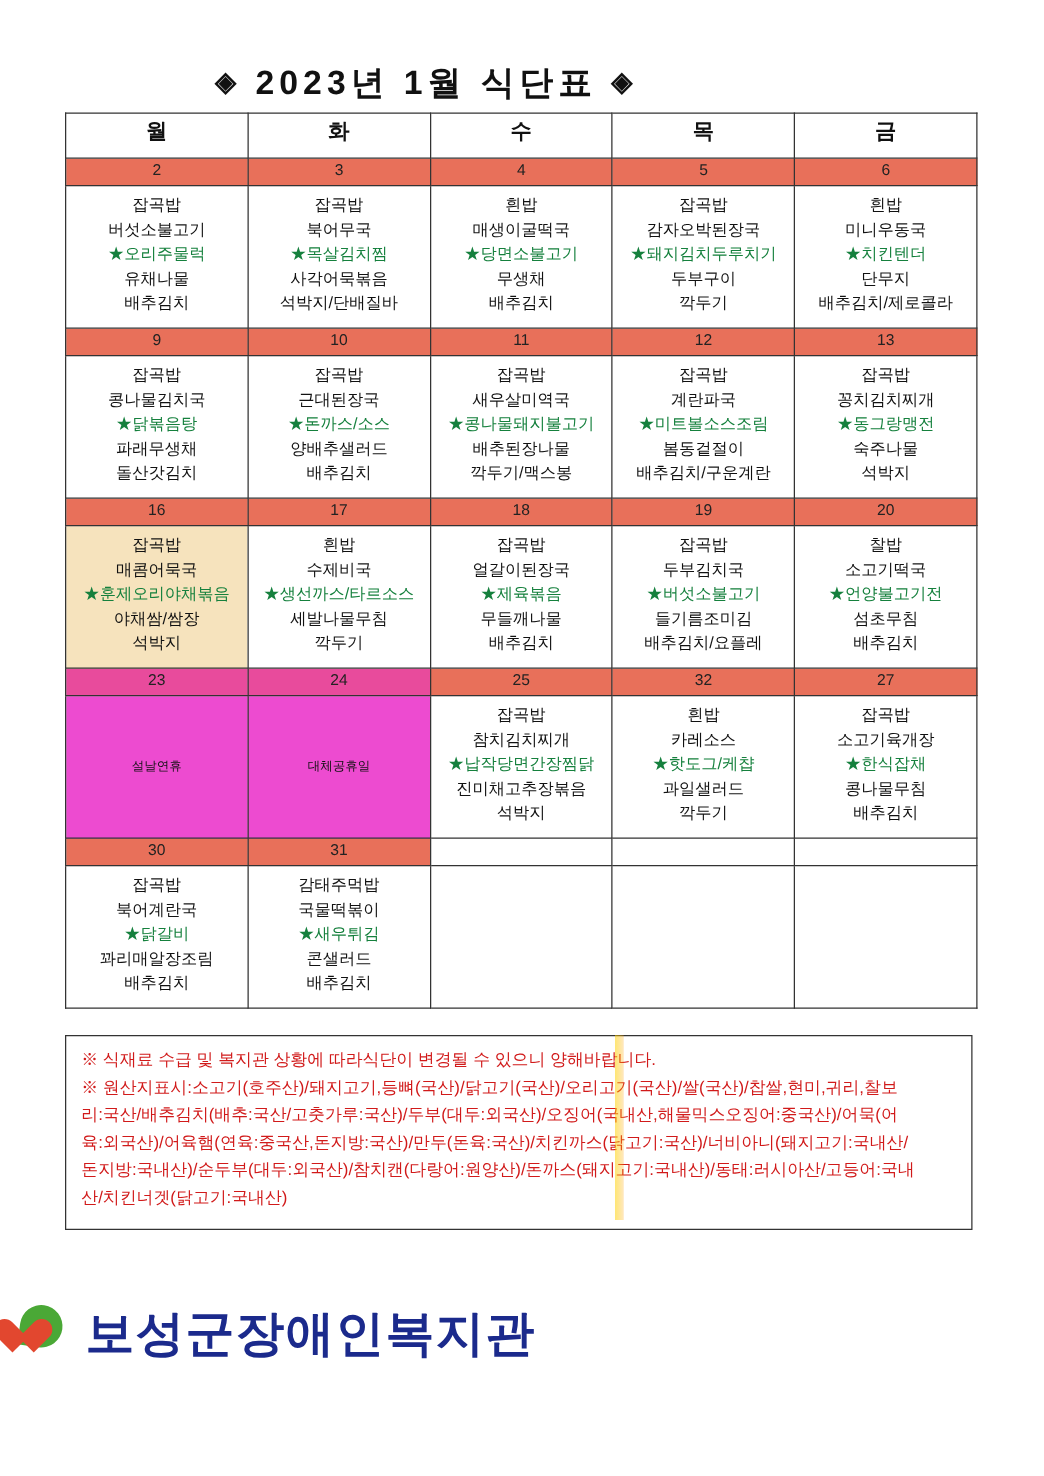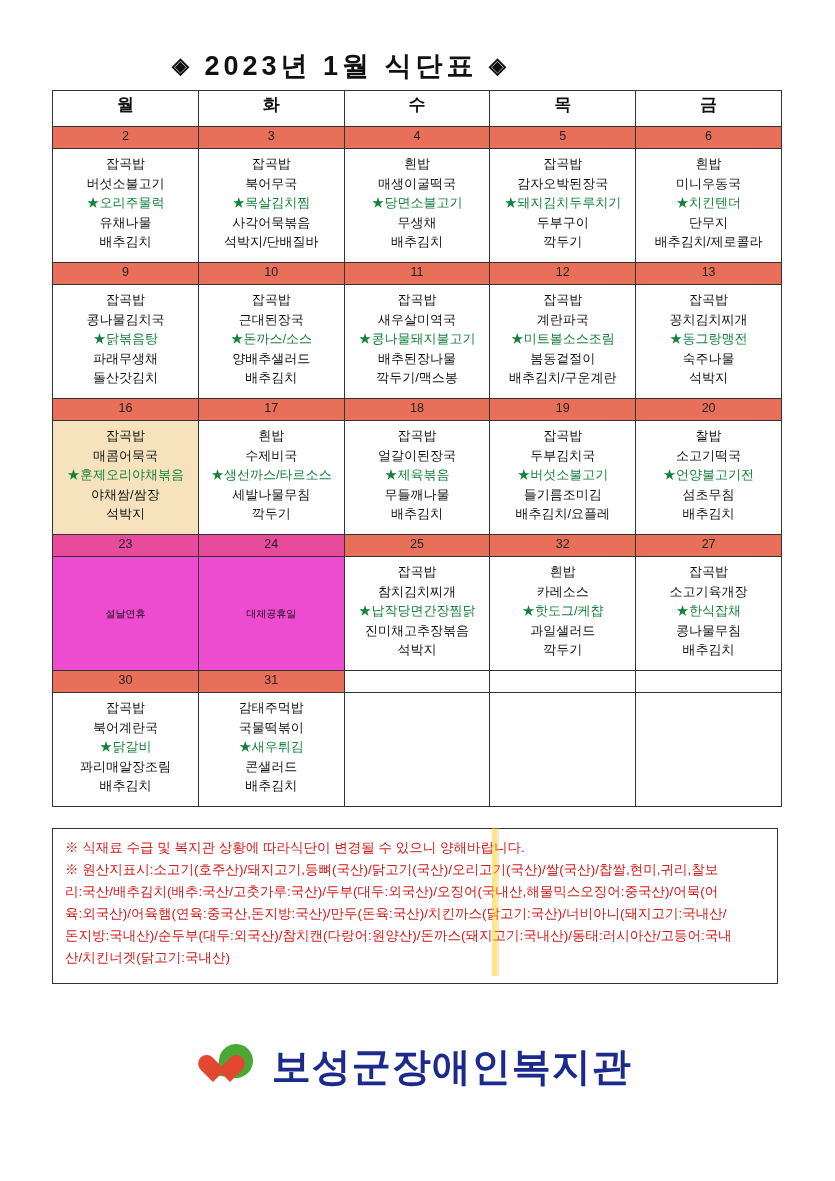--- a/index.html
+++ b/index.html
@@ -83,21 +83,21 @@
     box-sizing:border-box;
     padding:8px 10px 14px 12px;
     font-size:13.5px;
     line-height:22px;
     color:#d11a1a;
   }
   .notes .nline{display:block;}
   .footer{
     position:absolute;
     left:0;top:1040px;width:835px;
-    text-align:center;
+    text-align:left;
   }
   .footer .logo{
     display:inline-block;
     vertical-align:middle;
     width:56px;height:46px;
     position:relative;
     margin-right:8px;
   }
   .footer .leaf{
     position:absolute;left:16px;top:0;width:34px;height:34px;

